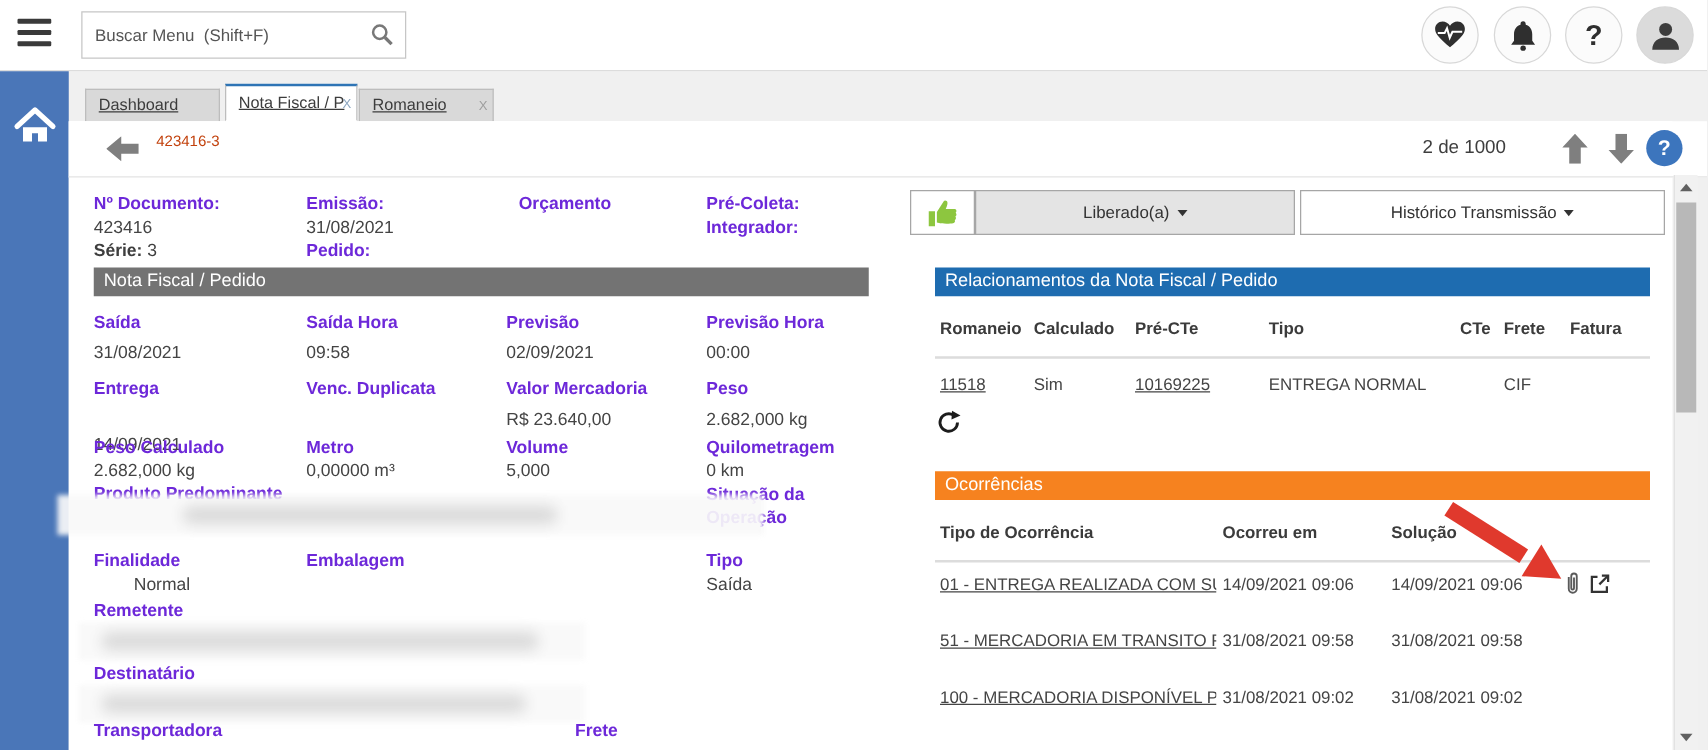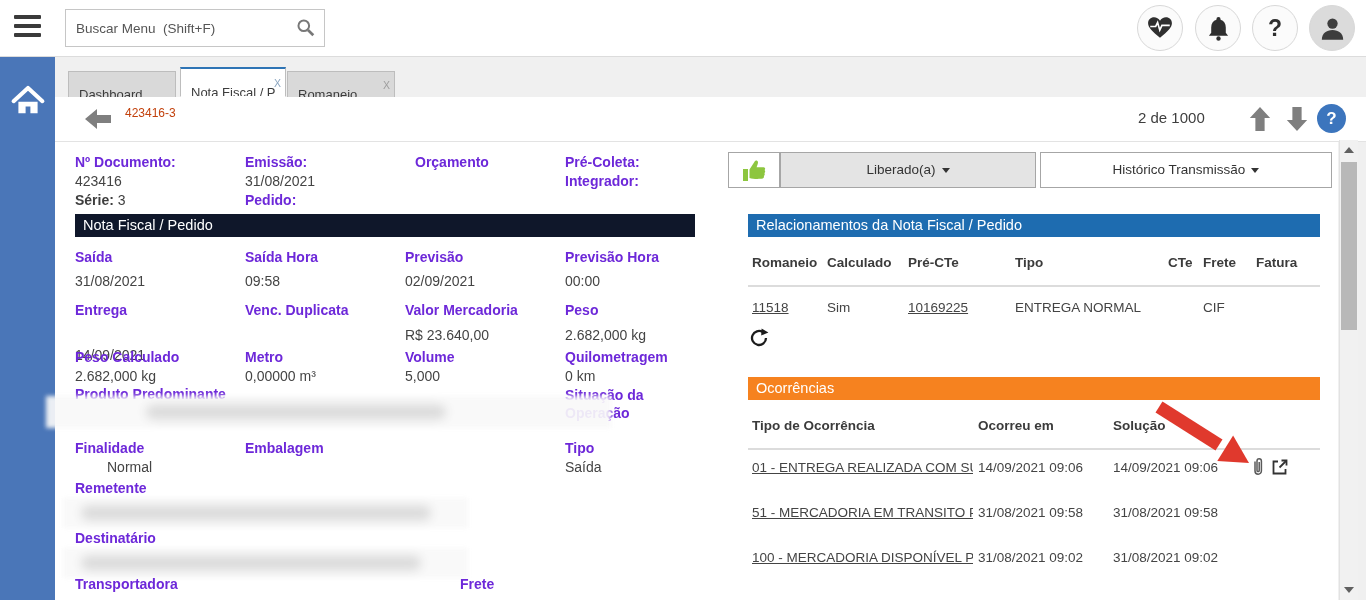--- a/index.html
+++ b/index.html
@@ -21,35 +21,35 @@
       border:1px solid #D8D8D8;display:flex;align-items:center;justify-content:center;cursor:pointer;}
   .circle-btn.dark{background:#DBDBDB;}
   .qmark{font-size:23px;font-weight:bold;color:#2F2F2F;}
   
   .sidebar{position:absolute;left:0;top:57px;width:55px;height:543px;background:#4A76B8;}
   .home-btn{position:absolute;left:10px;top:26px;width:36px;height:34px;cursor:pointer;}
   
   .tabstrip{position:absolute;left:55px;top:57px;width:1311px;height:40px;}
   .tab{position:absolute;bottom:0;height:26px;box-sizing:border-box;background:#D9D9D9;
        border:1px solid #BDBDBD;border-bottom:none;font-size:13px;color:#3C3C3C;
-       padding:11px 10px;line-height:24px;cursor:pointer;white-space:nowrap;overflow:hidden;text-decoration:underline;}
+       padding:0 10px;line-height:24px;cursor:pointer;white-space:nowrap;overflow:hidden;text-decoration:underline;}
   .tab.active{background:#fff;border-top:2px solid #2E74B5;height:30px;line-height:26px;z-index:2;border-bottom:1px solid #fff;}
   .tab .closex{position:absolute;right:4px;top:1px;font-size:10.5px;color:#9E9E9E;cursor:pointer;}
   .tab.active .closex{color:#8CA6C0;}
   
   .content{position:absolute;left:55px;top:97px;width:1283px;height:503px;background:#fff;}
   .crumb{position:absolute;left:0;top:0;width:1311px;height:44px;background:#fff;border-bottom:1px solid #E3E3E3;}
   .doc-ref{position:absolute;left:70px;top:9px;font-size:12px;color:#c2410c;}
   .pager-txt{position:absolute;left:1083px;top:12px;font-size:15px;color:#3E3E3E;}
   .nav-arrow{position:absolute;top:10px;width:24px;height:24px;cursor:pointer;}
   .help-circle{position:absolute;left:1262px;top:7px;width:29px;height:29px;border-radius:50%;background:#3C75BD;
       color:#fff;font-size:17px;font-weight:bold;text-align:center;line-height:29px;cursor:pointer;}
   
   .bar{position:absolute;height:23px;line-height:23px;color:#fff;font-size:14.5px;padding-left:8px;box-sizing:border-box;white-space:nowrap;}
-  .bar.teal{background:#0f172a;}
+  .bar.teal{background:#737373;}
   .bar.blue{background:#1E6CB0;}
   .bar.orange{background:#F6821F;}
   
   .btn{position:absolute;box-sizing:border-box;height:36px;border:1px solid #A6A6A6;background:#fff;
        font-size:13.5px;color:#333;text-align:center;line-height:34px;cursor:pointer;white-space:nowrap;}
   .btn.gray{background:#E4E4E4;}
   .caret{display:inline-block;width:0;height:0;border-left:4px solid transparent;border-right:4px solid transparent;
          border-top:5px solid #333;margin-left:6px;vertical-align:middle;}
   
   .th{position:absolute;font-size:13.5px;font-weight:bold;color:#3B3B3B;white-space:nowrap;}

